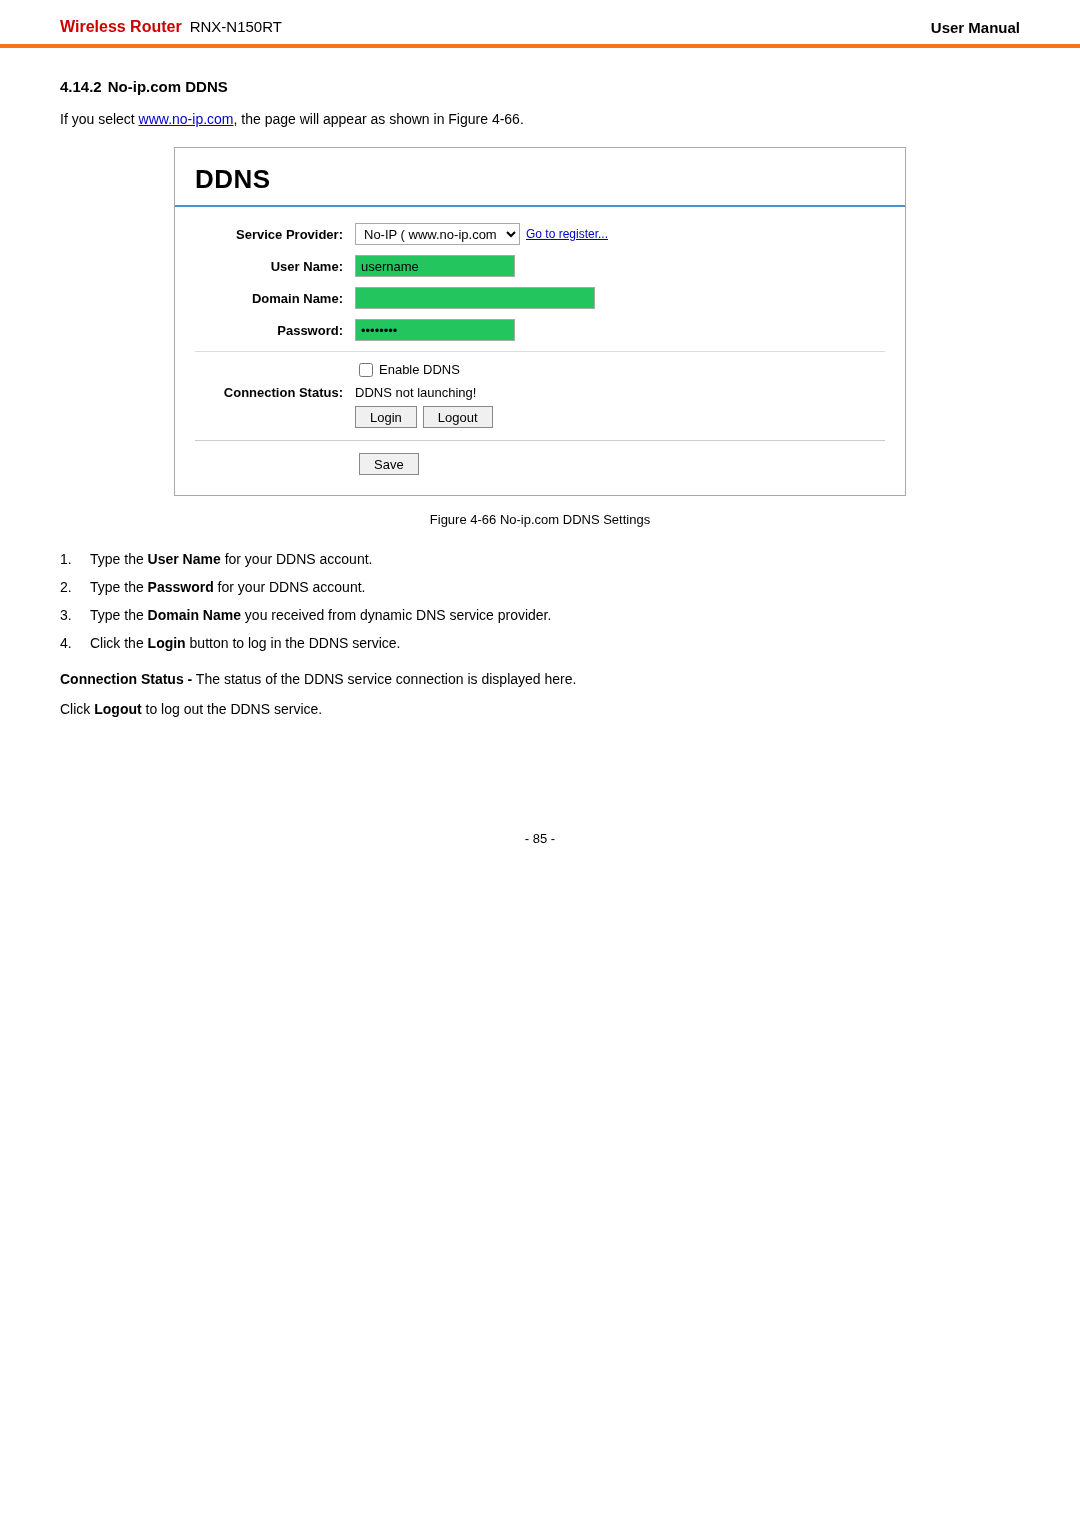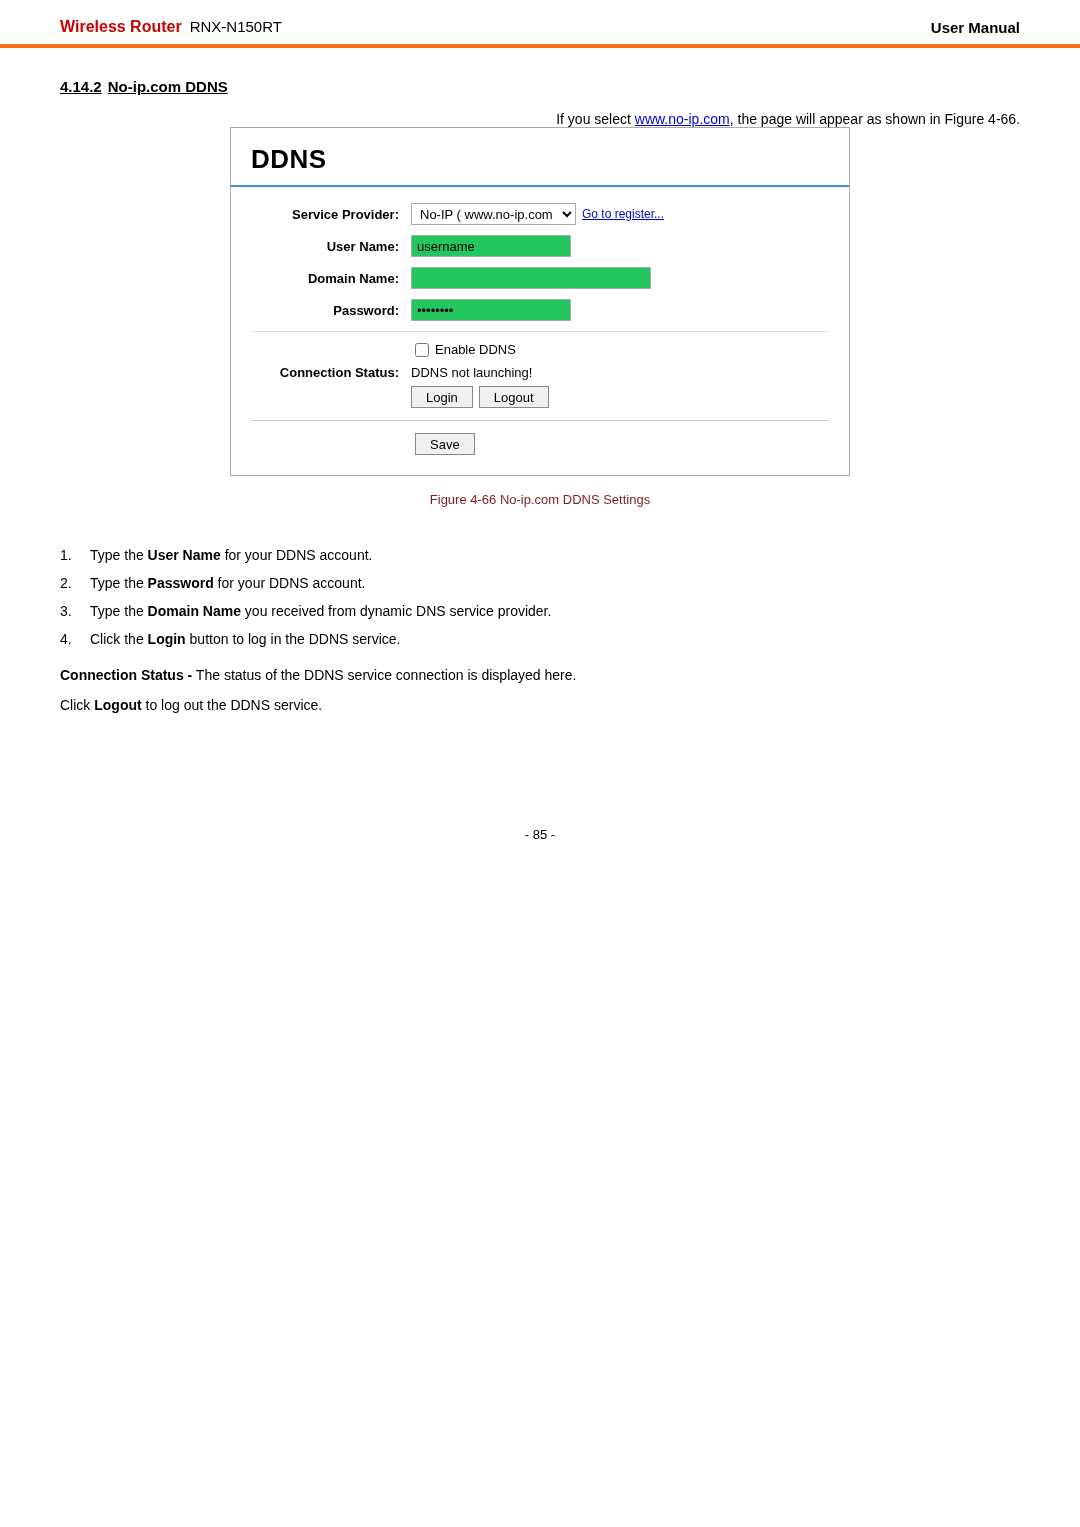--- a/index.html
+++ b/index.html
@@ -48,46 +48,45 @@
     }
 
     
     .section-heading {
       font-size: 15px;
       font-weight: bold;
       margin-bottom: 16px;
       display: flex;
       align-items: baseline;
       gap: 6px;
-      text-decoration: underline;
     }
     .section-number {
       font-size: 15px;
       font-weight: bold;
     }
     .section-title {
       font-size: 15px;
       font-weight: bold;
     }
 
     .intro-text {
       font-size: 14px;
-      color: #000;
-      text-align: right;
+      margin-bottom: 20px;
+      color: #000;
     }
     .intro-link {
       color: #0000cc;
       text-decoration: underline;
     }
 
     
     .ddns-panel {
       border: 1px solid #aaa;
       margin: 0 auto 16px auto;
-      width: 620px;
+      width: 732px;
       background: #fff;
     }
     .ddns-panel-header {
       padding: 16px 20px 10px 20px;
       border-bottom: 2px solid #4a90d9;
     }
     .ddns-panel-title {
       font-size: 26px;
       font-weight: bold;
       color: #000;
@@ -215,22 +214,22 @@
     .save-row {
       display: flex;
       align-items: center;
       margin-left: 164px;
     }
 
     
     .figure-caption {
       text-align: center;
       font-size: 13px;
-      color: #7f1d1d;
-      margin-bottom: 40px;
+      color: #000000;
+      margin-bottom: 24px;
     }
 
     
     .instructions-heading {
       font-size: 14px;
       font-weight: bold;
       margin-bottom: 14px;
     }
     .instruction-list {
       list-style: none;

